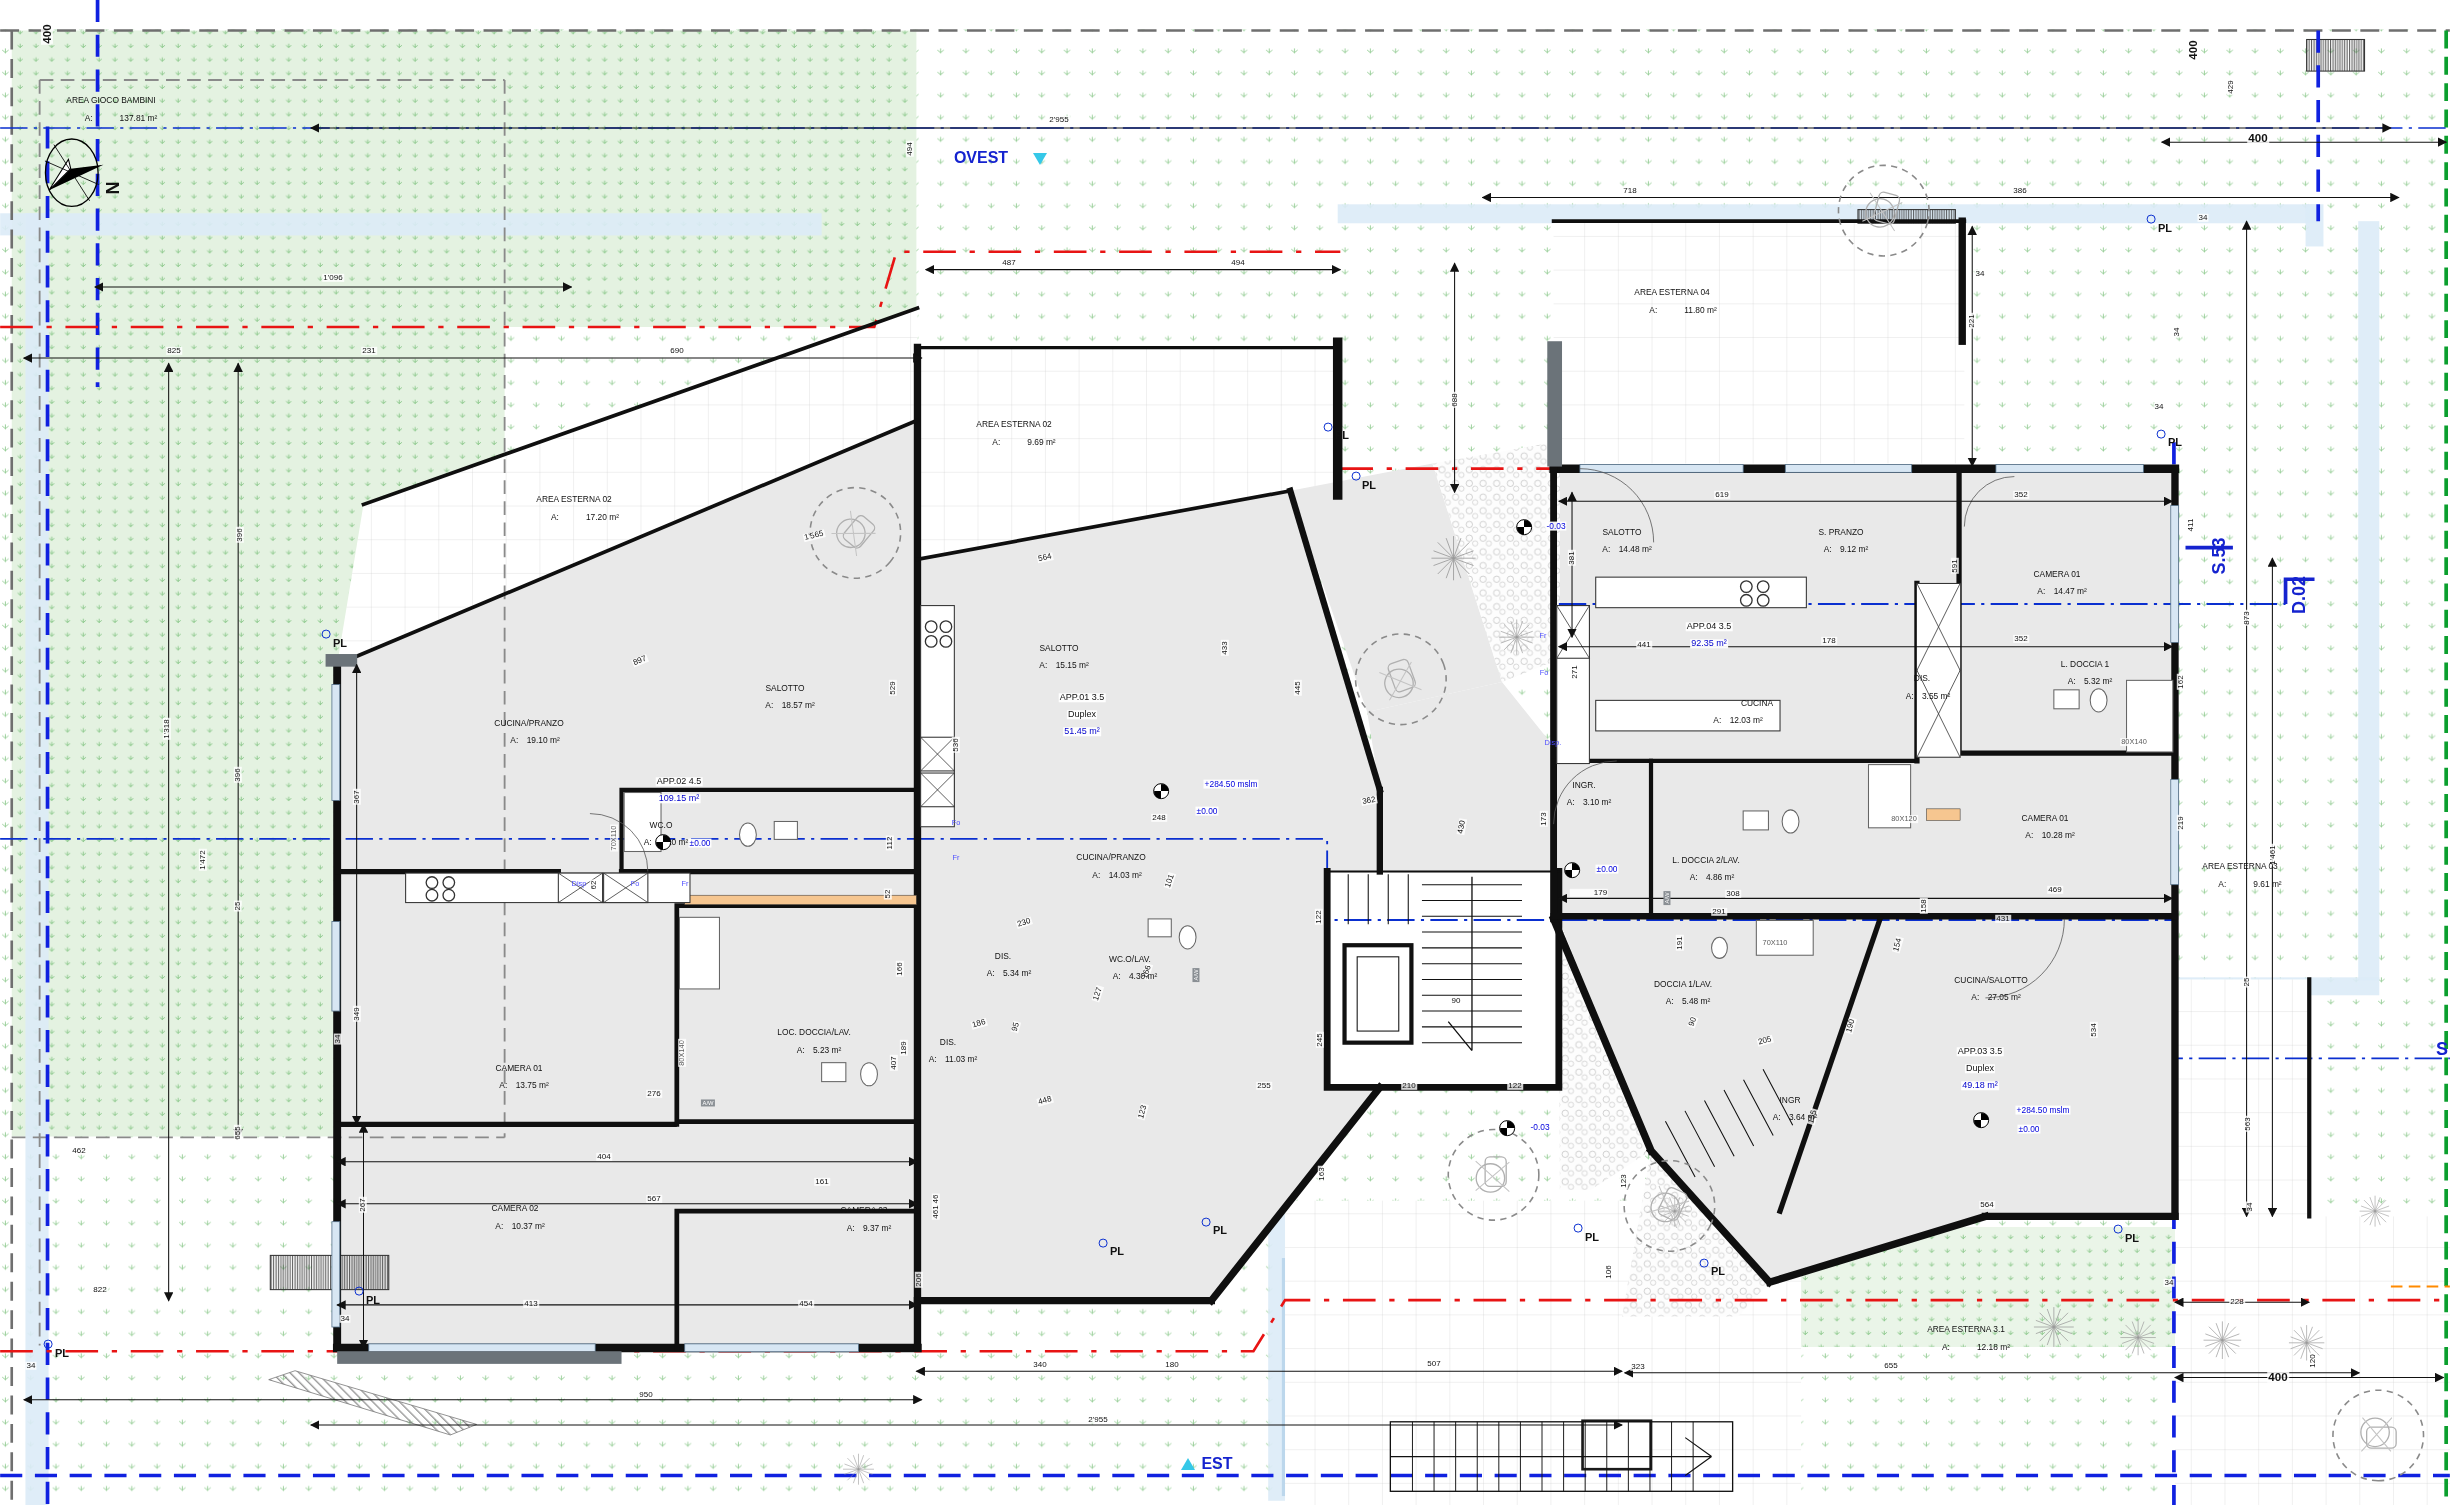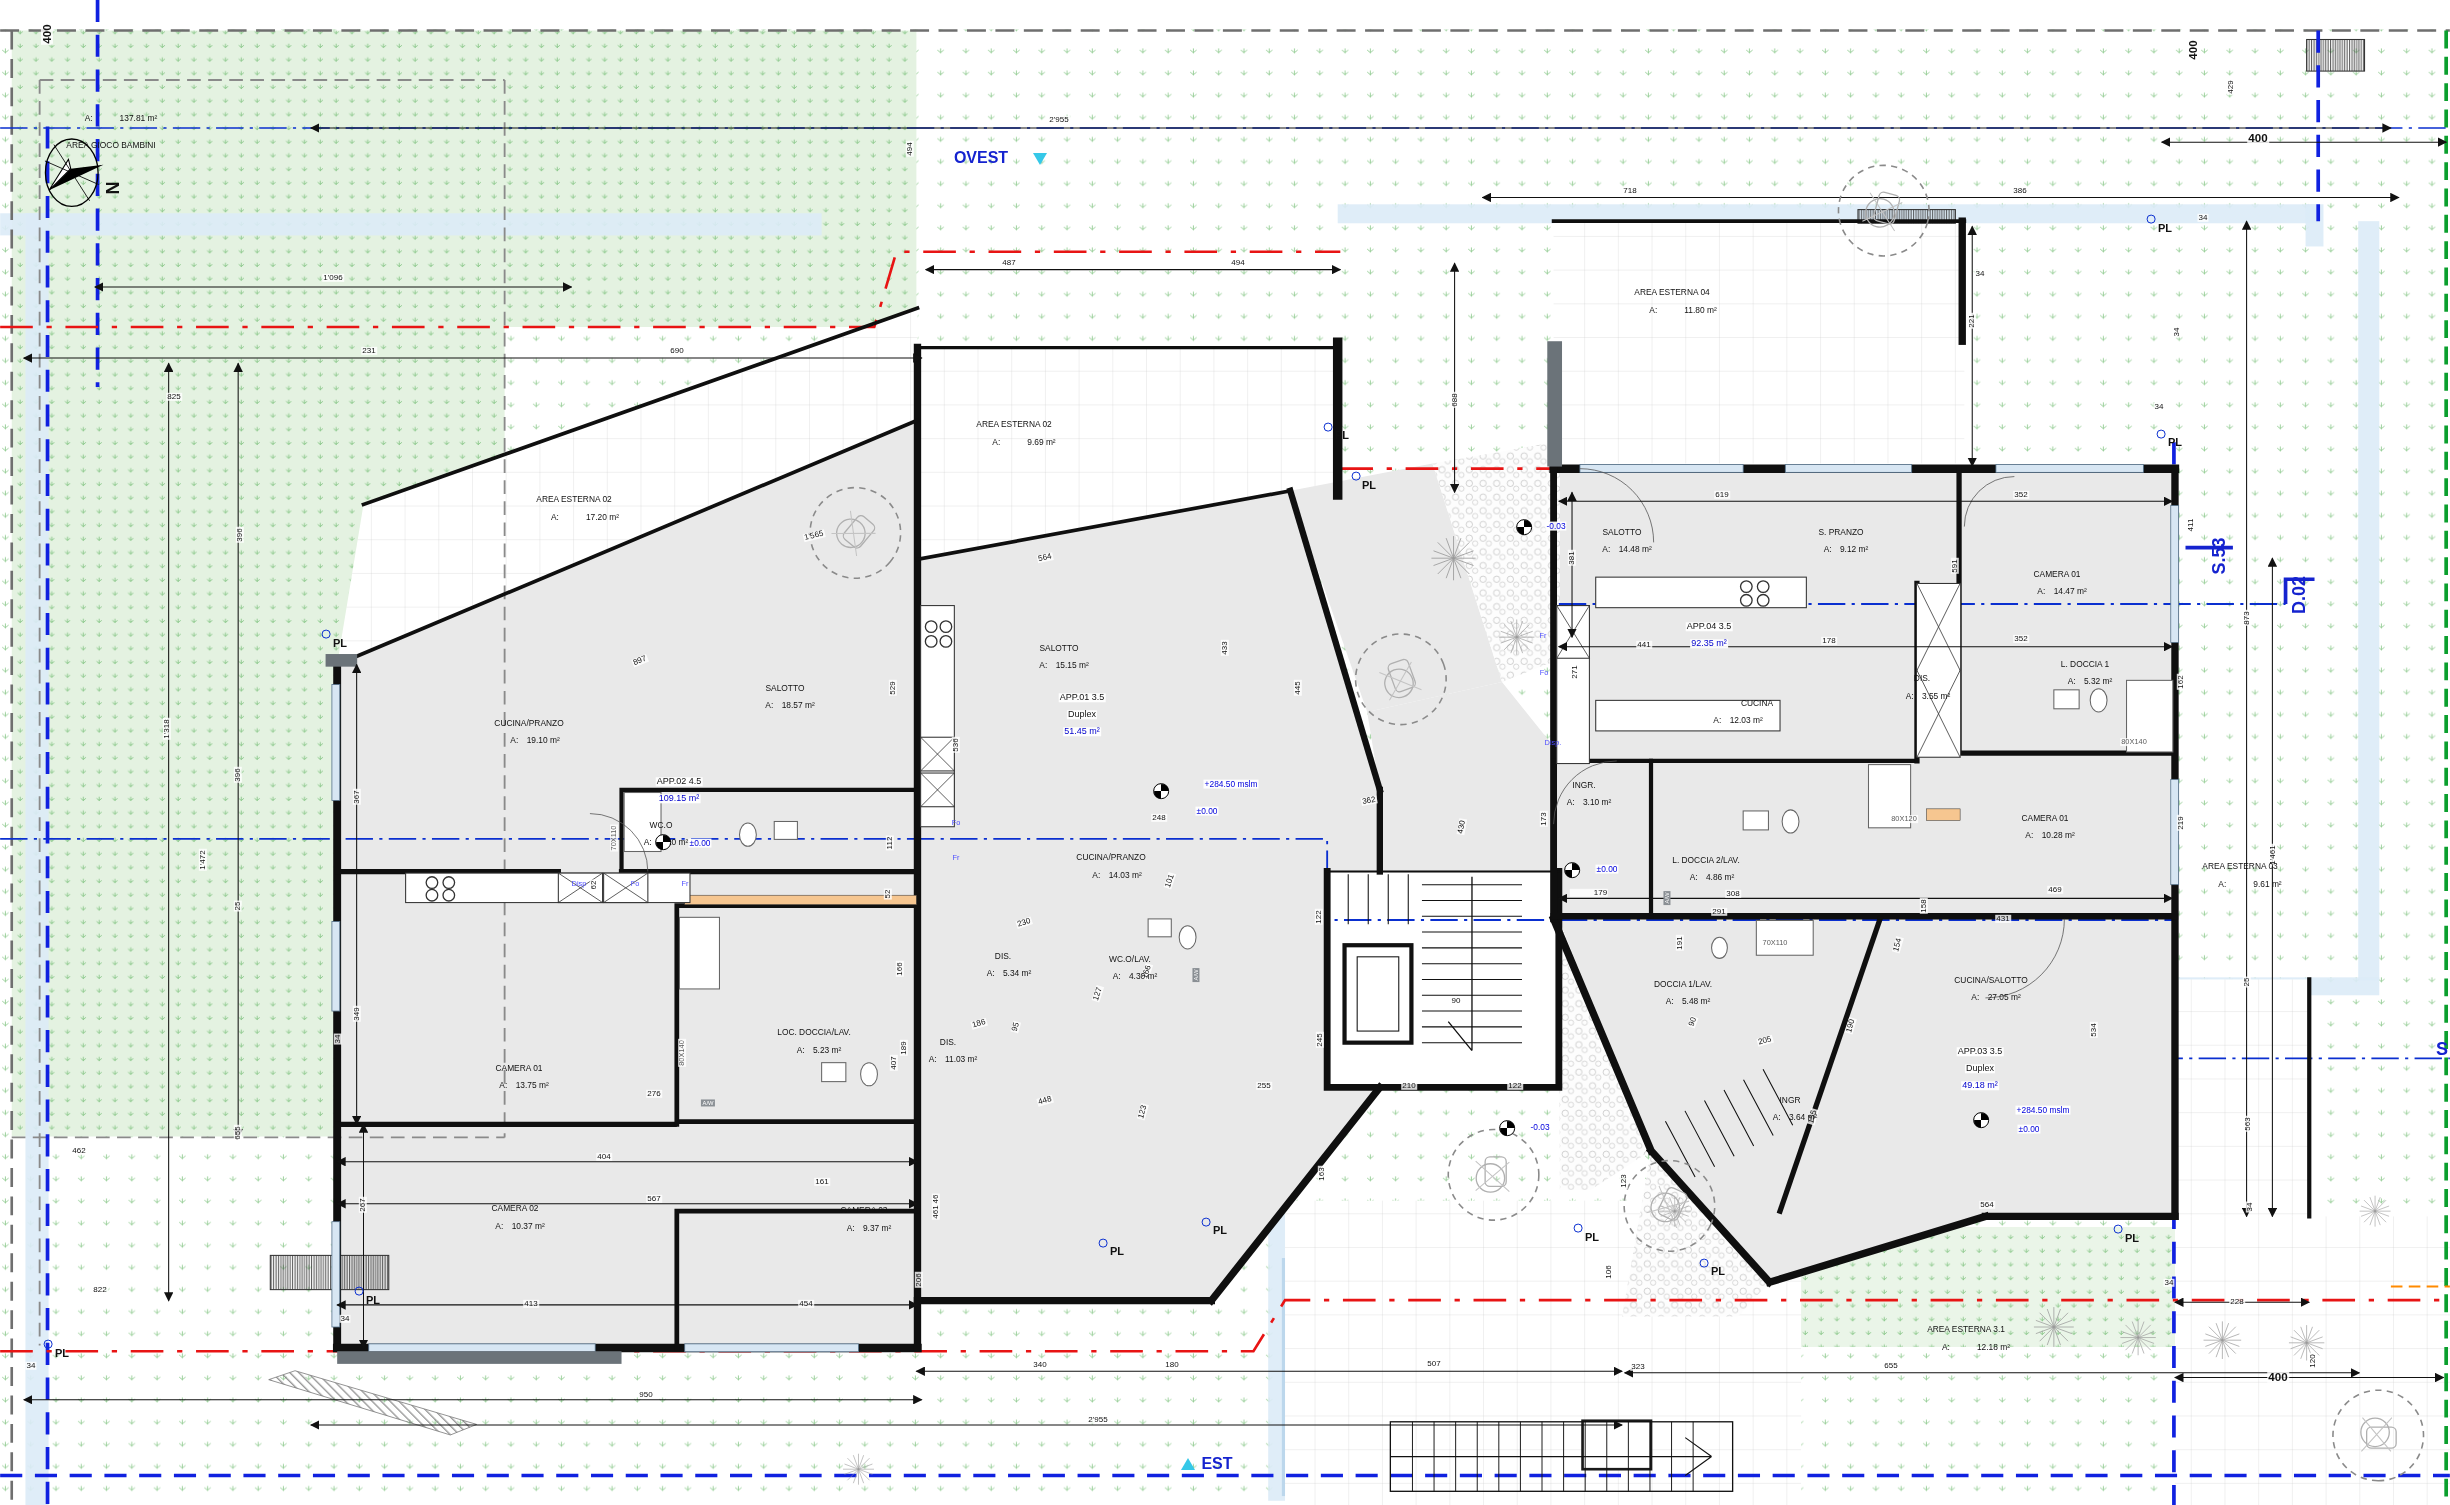--- a/index.html
+++ b/index.html
@@ -360,21 +360,21 @@
 <div class="lbl north" style="left:112px;top:188px;transform:translate(-50%,-50%) rotate(90deg)">N</div>
 
 <div class="lbl dim b" style="left: 47px; top: 34px; transform: translate(-50%, -50%) rotate(-90deg);">400</div>
     <div class="lbl dim b" style="left: 2193px; top: 50px; transform: translate(-50%, -50%) rotate(-90deg);">400</div>
     <div class="lbl dim" style="left: 2231px; top: 87px; transform: translate(-50%, -50%) rotate(-90deg);">429</div>
     <div class="lbl dim b" style="left: 2258px; top: 138px;">400</div>
     <div class="lbl dim b" style="left: 2278px; top: 1377px;">400</div>
     <div class="lbl dim" style="left: 1059px; top: 120px;">2'955</div>
     <div class="lbl dim" style="left: 1098px; top: 1420px;">2'955</div>
     <div class="lbl dim" style="left: 333px; top: 278px;">1'096</div>
-    <div class="lbl dim" style="left: 174px; top: 351px; margin-top: 46px;">825</div>
+    <div class="lbl dim" style="left: 174px; top: 351px;">825</div>
     <div class="lbl dim" style="left: 369px; top: 351px;">231</div>
     <div class="lbl dim" style="left: 677px; top: 351px;">690</div>
     <div class="lbl dim" style="left: 1009px; top: 263px;">487</div>
     <div class="lbl dim" style="left: 1238px; top: 263px;">494</div>
     <div class="lbl dim" style="left: 910px; top: 149px; transform: translate(-50%, -50%) rotate(-90deg);">494</div>
     <div class="lbl dim" style="left: 1630px; top: 191px;">718</div>
     <div class="lbl dim" style="left: 2020px; top: 191px;">386</div>
     <div class="lbl dim" style="left: 1980px; top: 274px;">34</div>
     <div class="lbl dim" style="left: 2203px; top: 218px;">34</div>
     <div class="lbl dim" style="left: 2177px; top: 332px; transform: translate(-50%, -50%) rotate(-90deg);">34</div>
@@ -590,21 +590,21 @@
     <div class="lbl rm" style="left: 1790px; top: 1100px;">INGR</div>
     <div class="lbl rm arearow" style="left: 1795px; top: 1117px;">
       <span>A:</span>
       <span>3.64 m²</span>
     </div>
     <div class="lbl rm" style="left: 1991px; top: 980px;">CUCINA/SALOTTO</div>
     <div class="lbl rm arearow" style="left: 1996px; top: 997px;">
       <span>A:</span>
       <span>27.05 m²</span>
     </div>
-    <div class="lbl rm" style="left: 111px; top: 100px; margin-top: 45px;">AREA GIOCO BAMBINI</div>
+    <div class="lbl rm" style="left: 111px; top: 100px;">AREA GIOCO BAMBINI</div>
     <div class="lbl rm arearow wide" style="left: 121px; top: 118px;">
       <span>A:</span>
       <span>137.81 m²</span>
     </div>
     <div class="lbl rm" style="left: 1014px; top: 424px;">AREA ESTERNA 02</div>
     <div class="lbl rm arearow wide" style="left: 1024px; top: 442px;">
       <span>A:</span>
       <span>9.69 m²</span>
     </div>
     <div class="lbl rm" style="left: 574px; top: 499px;">AREA ESTERNA 02</div>

